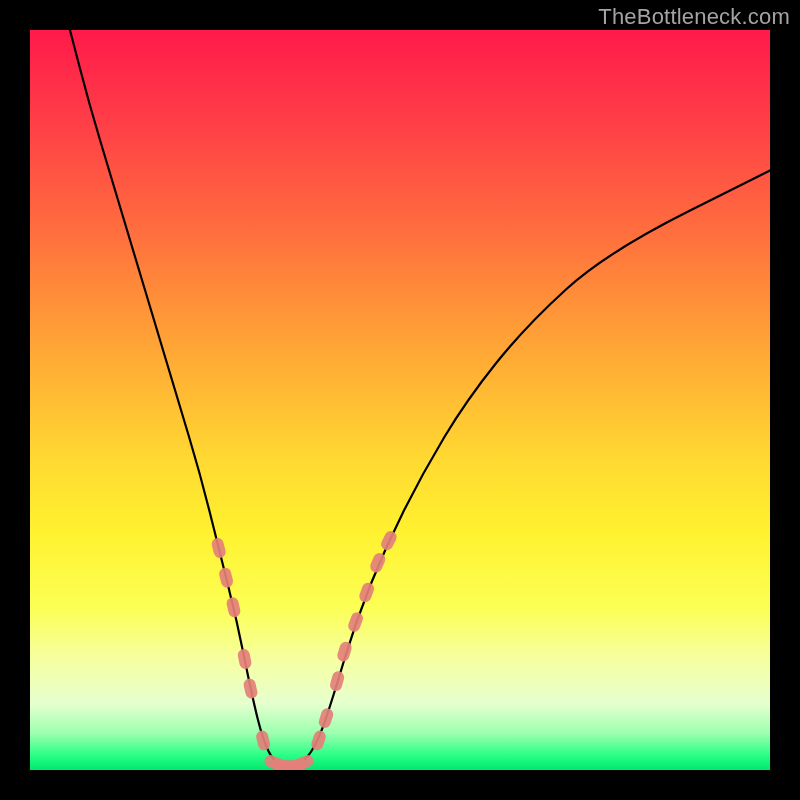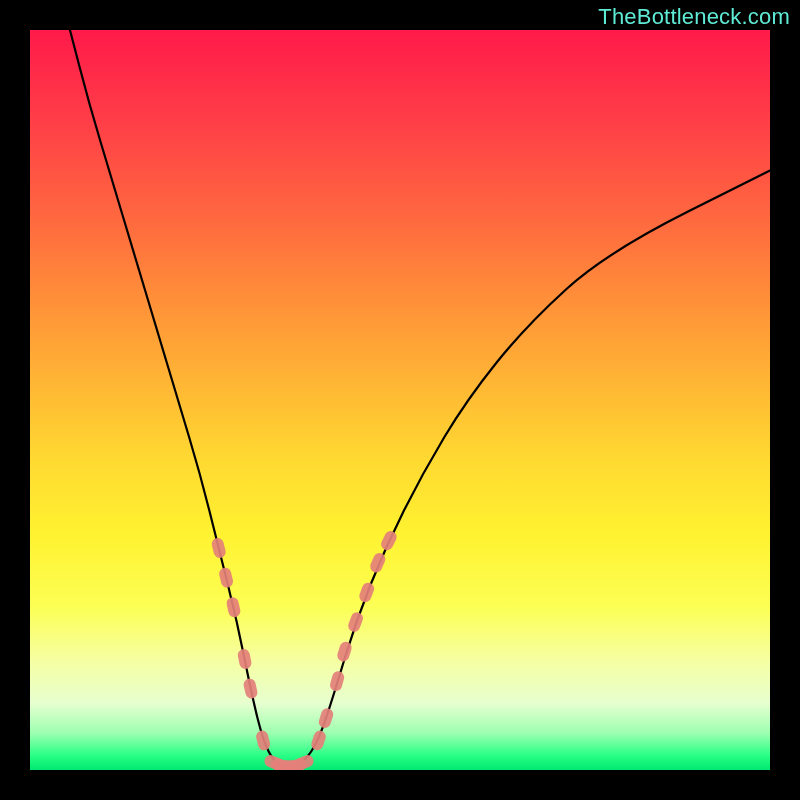--- a/index.html
+++ b/index.html
@@ -44,21 +44,21 @@
     );
   }
   .curve-svg {
     position: absolute;
     inset: 0;
   }
   .watermark {
     position: absolute;
     top: 4px;
     right: 10px;
-    color: #5eead4;
+    color: #a3a3a3;
     font-size: 22px;
     letter-spacing: 0.2px;
     font-weight: 500;
   }
 </style>
 </head>
 <body>
 
 <div class="frame">
 

